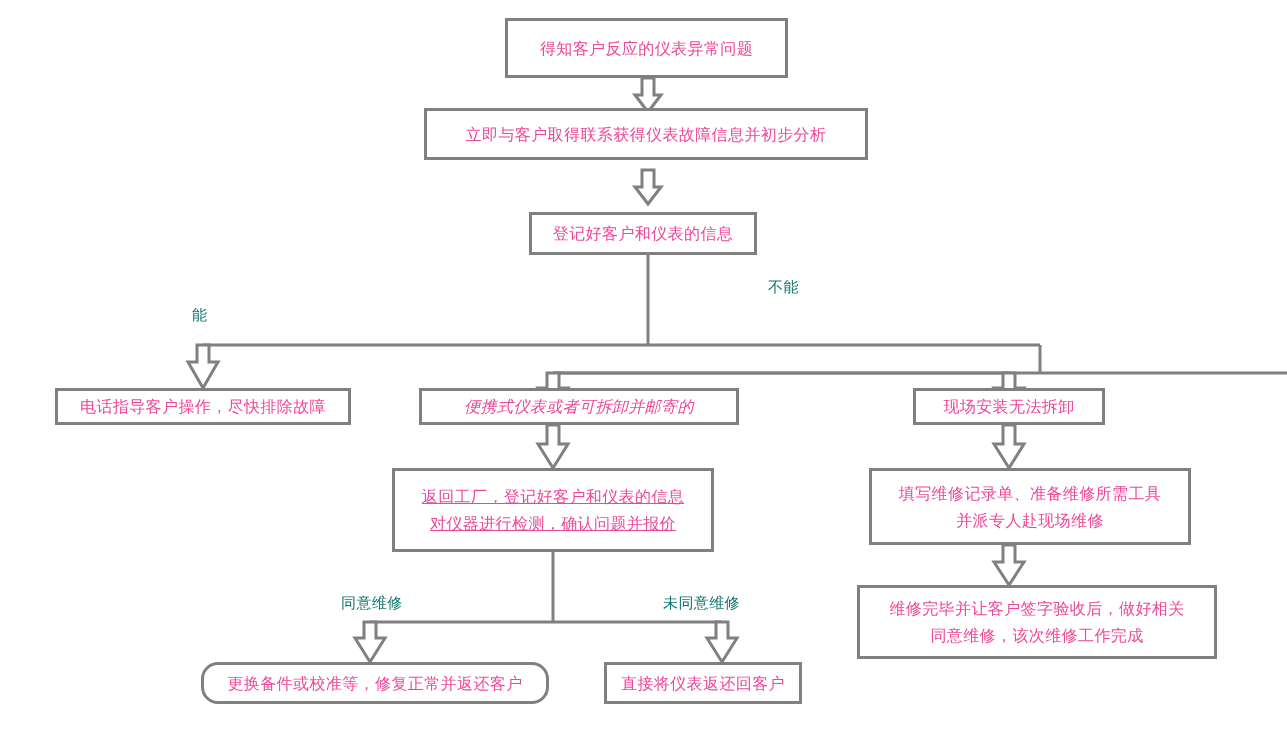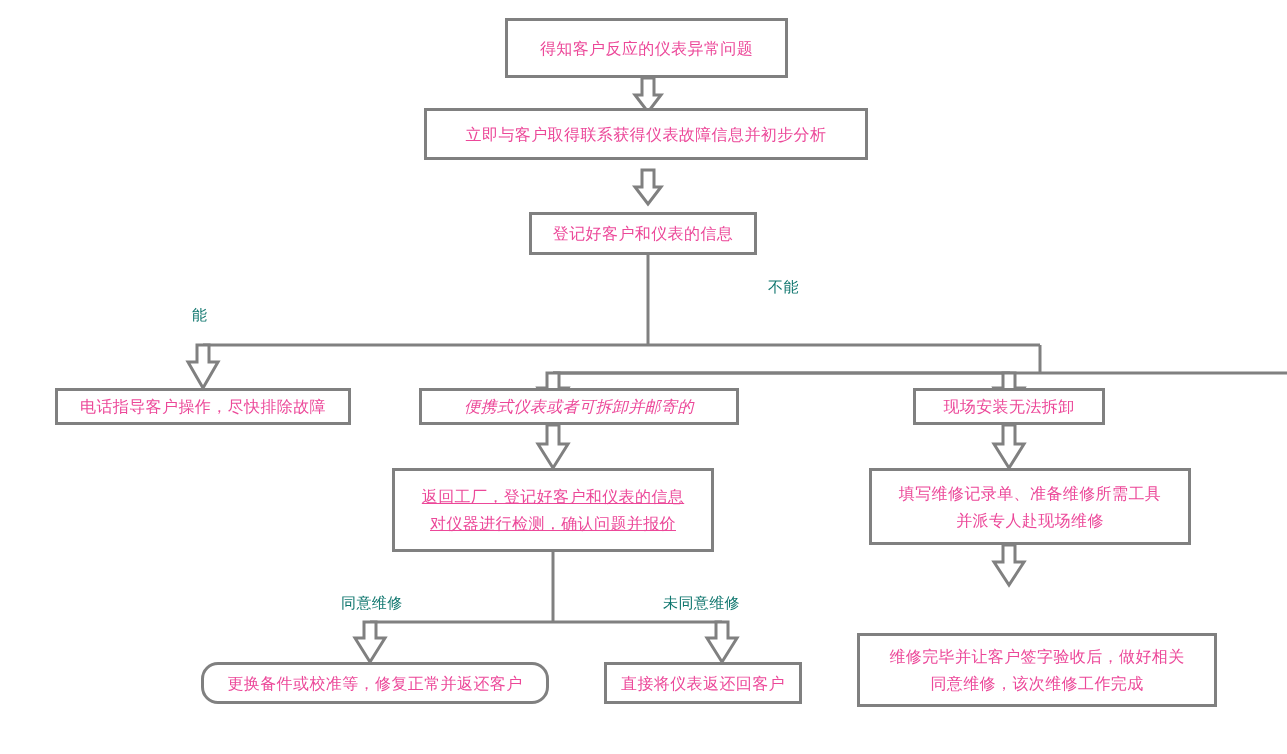--- a/index.html
+++ b/index.html
@@ -136,21 +136,21 @@
   <div class="node" style="left:392px; top:468px; width:322px; height:84px;text-decoration:underline;">
     <span class="line1">返回工厂，登记好客户和仪表的信息</span>
     <span class="line2">对仪器进行检测，确认问题并报价</span>
   </div>
 
   <div class="node" style="left:869px; top:468px; width:322px; height:77px;">
     <span class="line1">填写维修记录单、准备维修所需工具</span>
     <span class="line2">并派专人赴现场维修</span>
   </div>
 
-  <div class="node" style="left:857px; top:585px; width:360px; height:74px;margin-top:48px;">
+  <div class="node" style="left:857px; top:585px; width:360px; height:74px;">
     <span class="line1">维修完毕并让客户签字验收后，做好相关</span>
     <span class="line2">同意维修，该次维修工作完成</span>
   </div>
 
   <div class="node" style="left:201px; top:662px; width:348px; height:42px;border-radius:17px;">
     <span>更换备件或校准等，修复正常并返还客户</span>
   </div>
 
   <div class="node" style="left:604px; top:662px; width:198px; height:42px;">
     <span>直接将仪表返还回客户</span>

